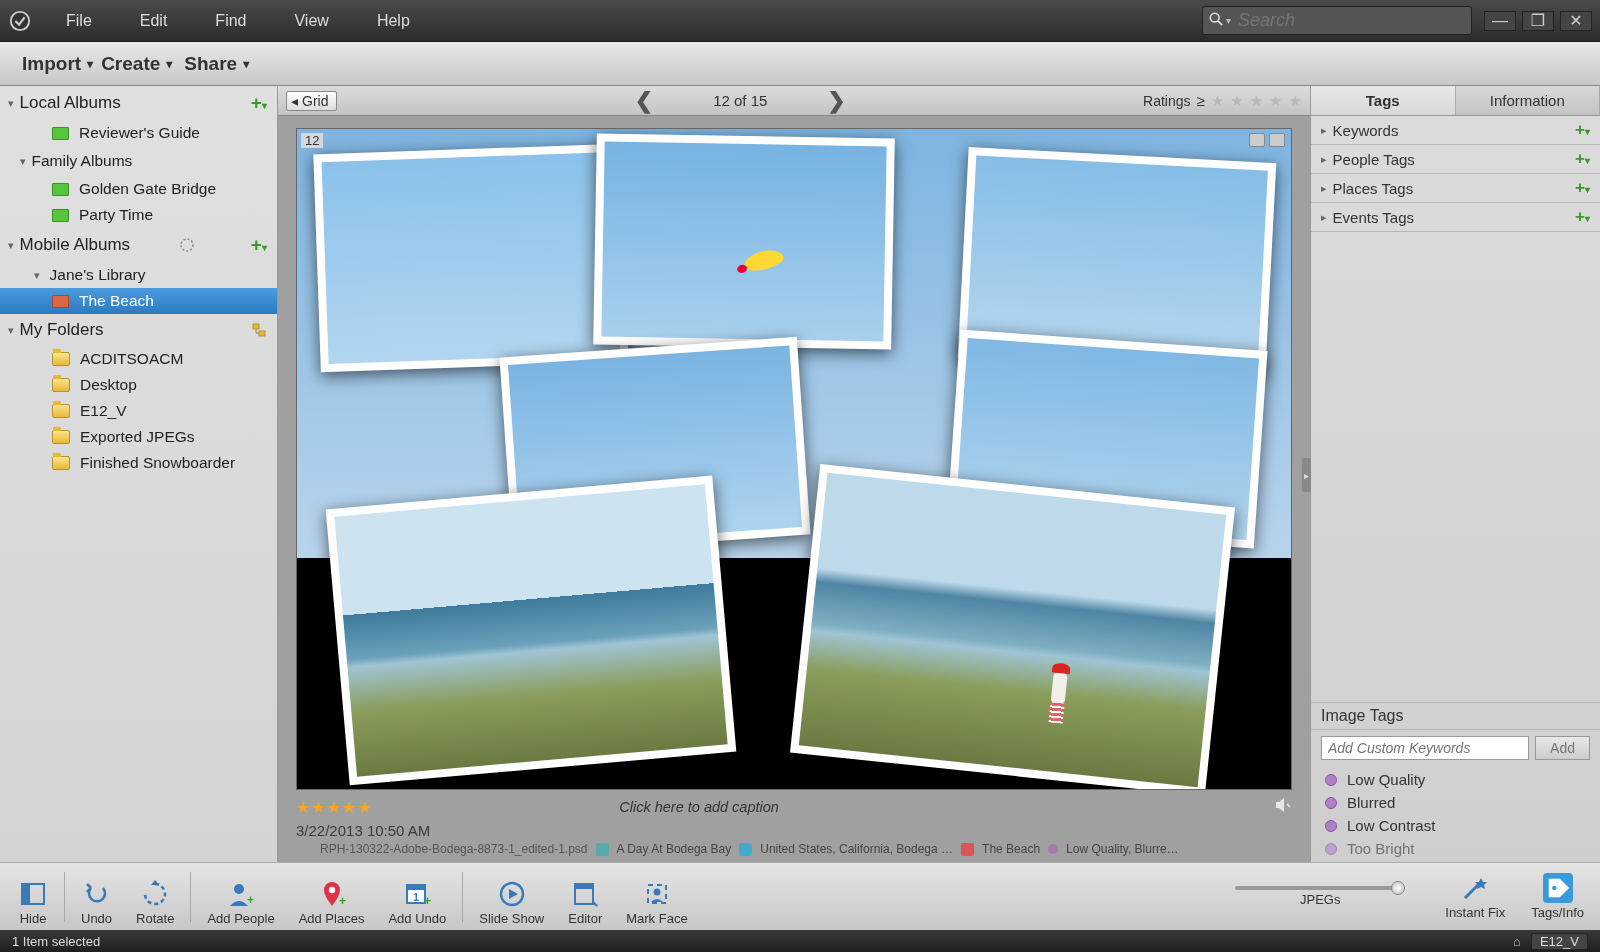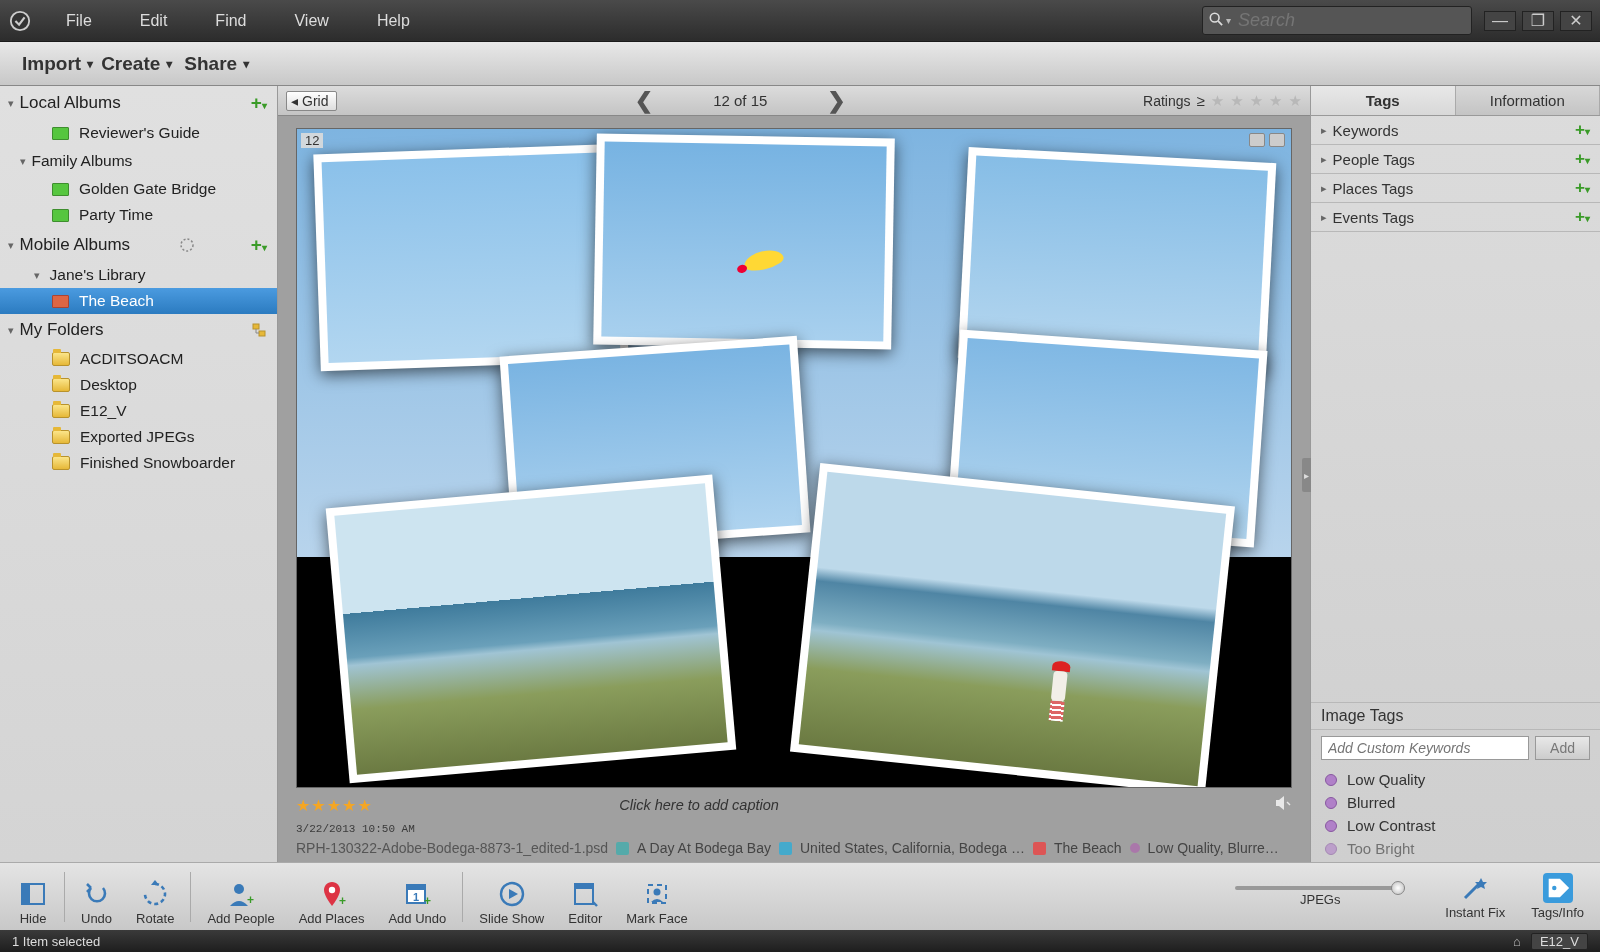--- a/index.html
+++ b/index.html
@@ -81,22 +81,22 @@
 .person { position: absolute; right: 34%; bottom: 18%; width: 24px; height: 60px; }
 .person .hat { width: 18px; height: 10px; background: #d22; border-radius: 50% 50% 0 0; margin: 0 auto; }
 .person .body { width: 14px; height: 30px; background: #f2efe8; margin: 0 auto; border-radius: 4px; }
 .person .legs { width: 14px; height: 20px; background: repeating-linear-gradient(#d66, #d66 3px, #fff 3px, #fff 5px); margin: 0 auto; }
 
 .caption-row { height: 26px; display: flex; align-items: center; padding: 0 18px; font-size: 14.5px; color: #333; font-style: italic; }
 .caption-row .stars { display: flex; gap: 1px; font-style: normal; }
 .caption-row .stars .s { color: #f5a623; font-size: 16px; }
 .caption-row .cap { margin: 0 auto; }
 .caption-row .vol { margin-left: auto; font-style: normal; color: #eee; font-size: 17px; }
-.meta1 { padding: 0 18px; font-size: 11px; color: #3a3a3a; line-height: 22px; font-family: Liberation Mono, monospace; }
-.meta2 { padding: 0 18px 6px; font-size: 14px; color: #444; display: flex; align-items: center; gap: 8px; flex-wrap: nowrap; overflow: hidden; }
+.meta1 { padding: 0 18px; font-size: 15px; color: #3a3a3a; line-height: 22px; }
+.meta2 { padding: 0 18px 6px; font-size: 12px; color: #444; display: flex; align-items: center; gap: 8px; flex-wrap: nowrap; overflow: hidden; margin-left: 24px; }
 .meta2 .mt { color: #555; }
 .meta2 .tag-i { width: 13px; height: 13px; display: inline-block; background: #5aa; border-radius: 2px; }
 .meta2 .tag-i.pin { background: #4ac; }
 .meta2 .tag-i.alb { background: #d55; }
 .meta2 .tag-i.dot { background: #a7a; border-radius: 50%; width: 10px; height: 10px; }
 
 
 .sidebar-right { width: 290px; background: linear-gradient(#dcdcdc,#cfcfcf); border-left: 1px solid #999; display: flex; flex-direction: column; font-size: 15px; color: #333; position: relative; }
 .rs-tabs { height: 30px; display: flex; border-bottom: 1px solid #999; }
 .rs-tab { flex: 1; display: flex; align-items: center; justify-content: center; background: linear-gradient(#d8d8d8,#c4c4c4); border-right: 1px solid #aaa; cursor: pointer; }

